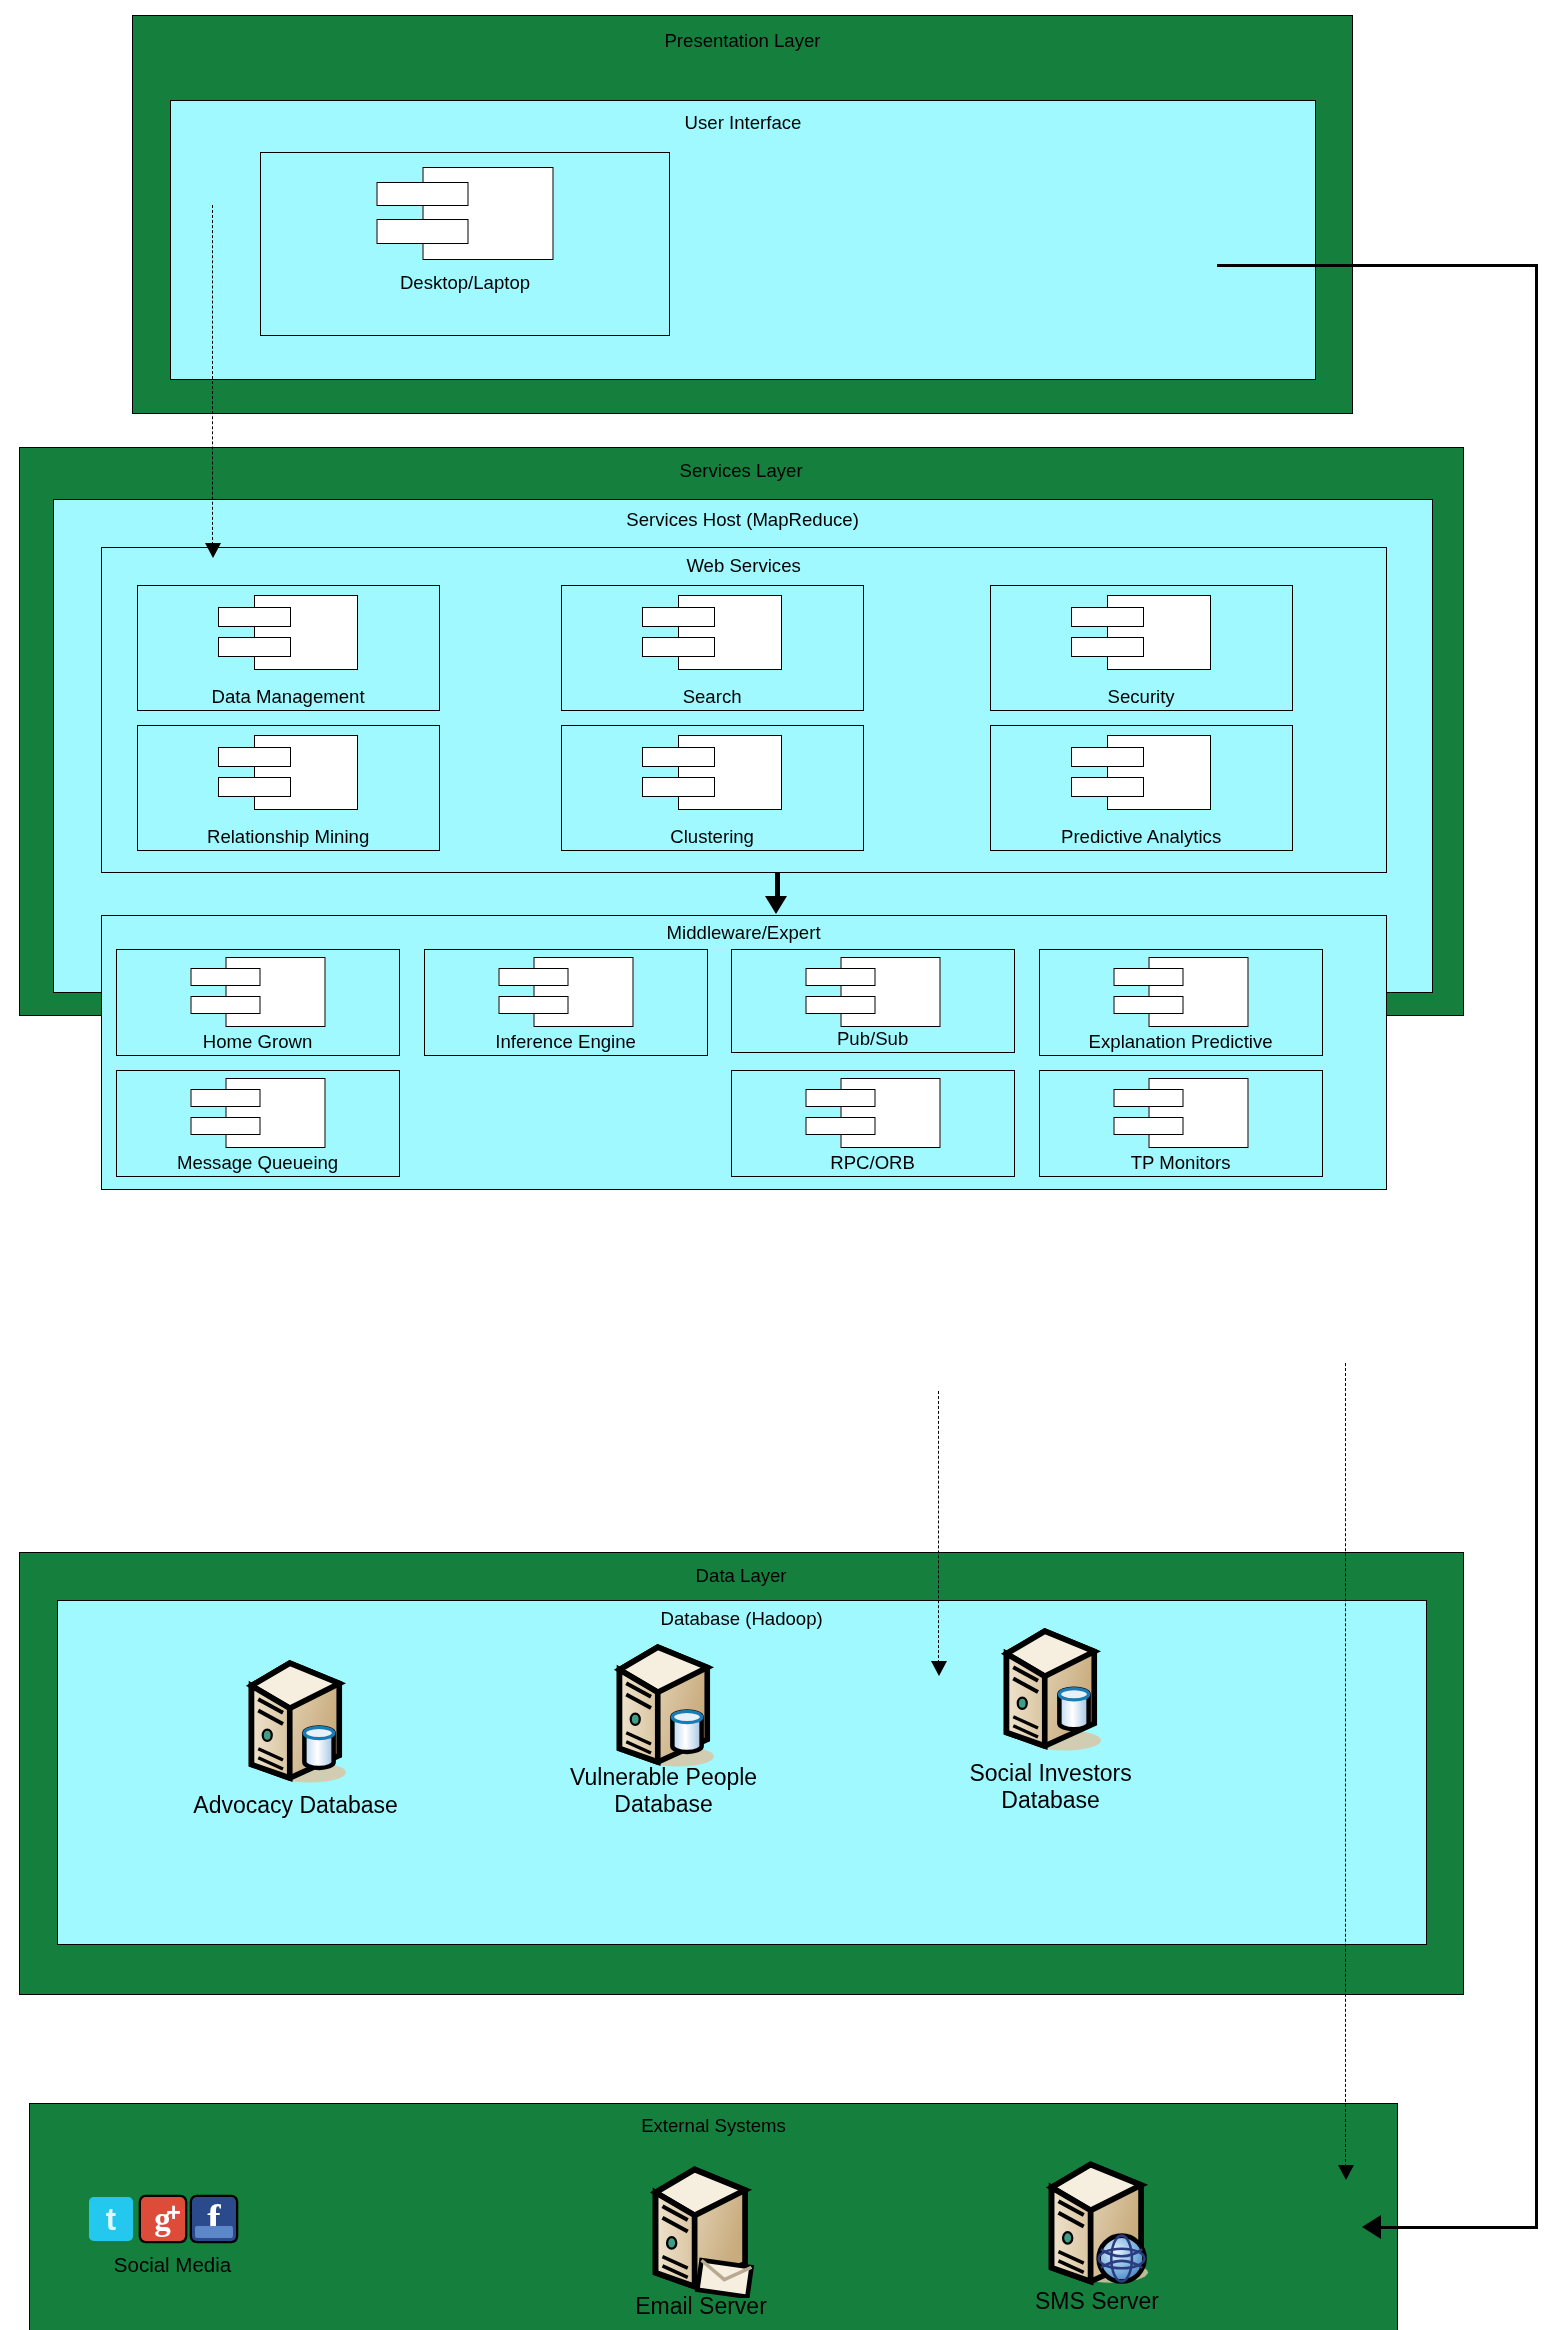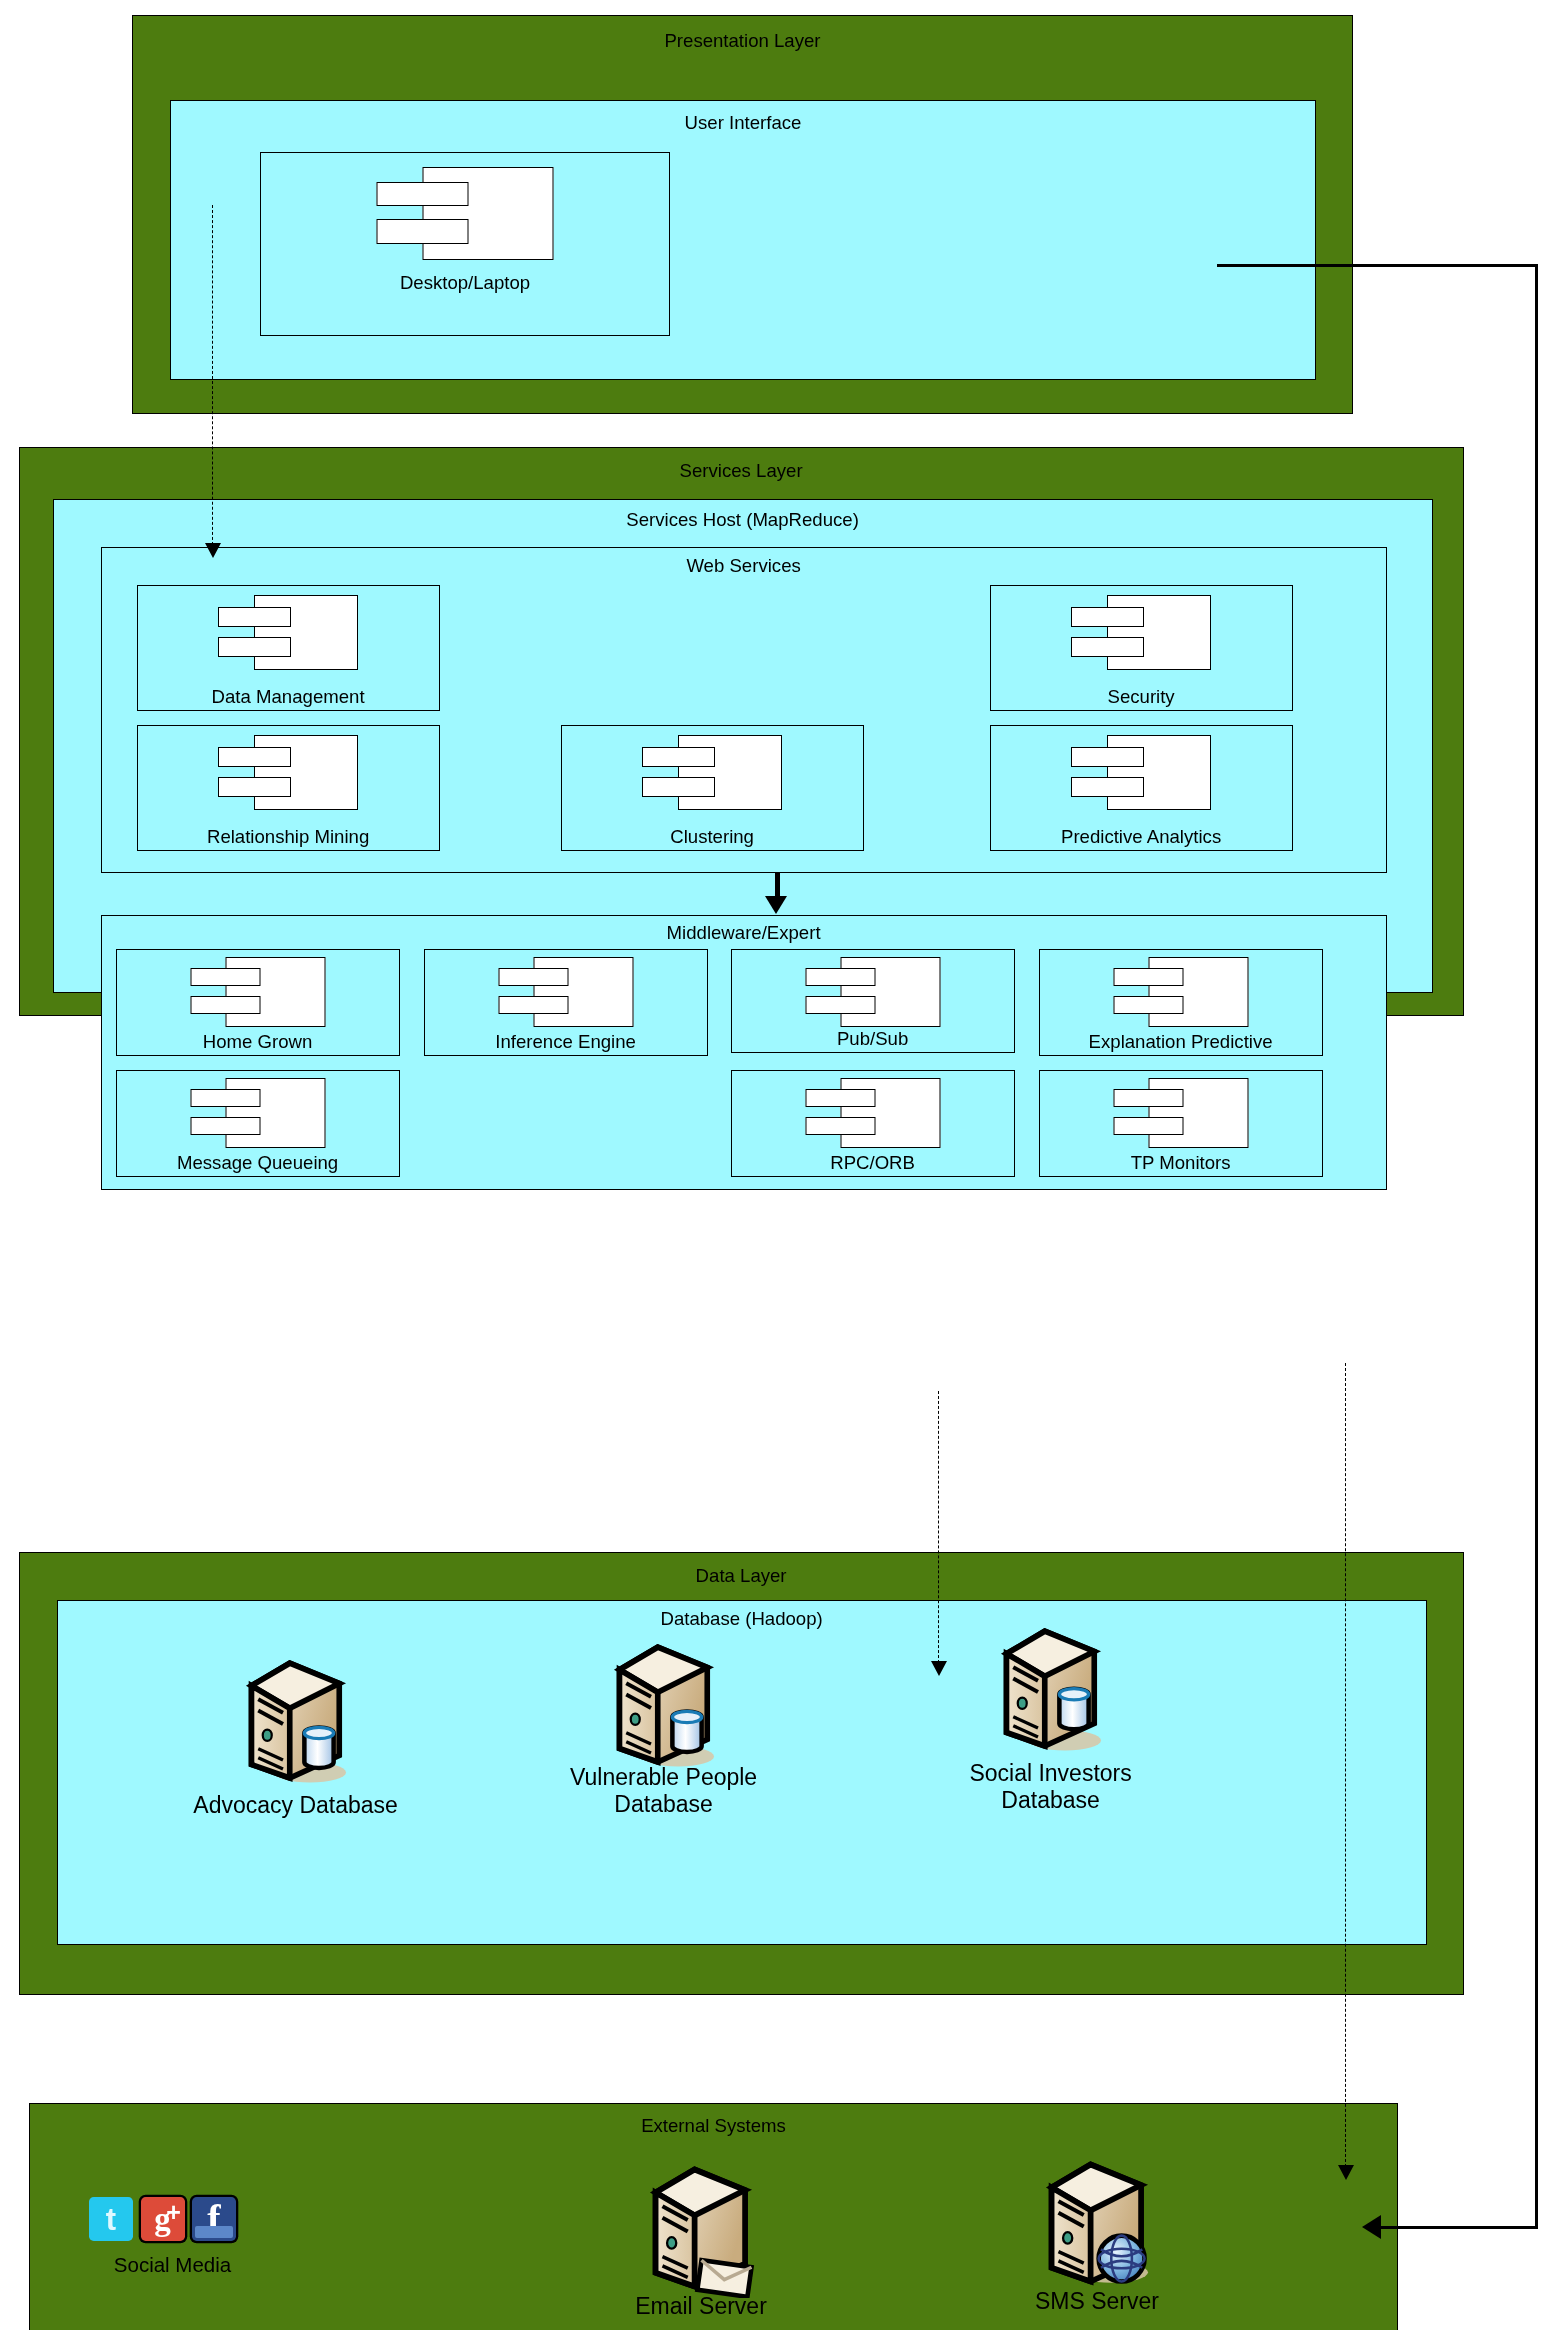--- a/index.html
+++ b/index.html
@@ -7,21 +7,21 @@
     font-family:"Liberation Sans","DejaVu Sans",sans-serif;
     color:#000;
     width:1562px;height:2379px;position:relative;overflow:hidden;
   }
   #stage{position:absolute;left:0;top:0;width:1562px;height:2379px;}
 
   
   .layer{
     position:absolute;
     border:1.9px solid #000;
-    background:#4d7c0f;
+    background:#15803d;
     box-sizing:border-box;
   }
   .panel{
     position:absolute;
     border:1.4px solid #000;
     background:#9ff9ff;
     box-sizing:border-box;
   }
   .subpanel{
     position:absolute;
@@ -162,20 +162,28 @@
 
         <div class="comp" style="left:35px;top:37px;width:303px;height:126px;">
           <div class="uml glyph" style="top:9.3px;width:140px;height:75px;">
             <div class="body"></div>
               <div class="tab t1"></div>
               <div class="tab t2"></div>
           </div>
           <div class="label">Data Management</div>
         </div>
 
+        <div class="comp" style="left:459px;top:37px;width:303px;height:126px;">
+          <div class="uml glyph" style="top:9.3px;width:140px;height:75px;">
+            <div class="body"></div>
+              <div class="tab t1"></div>
+              <div class="tab t2"></div>
+          </div>
+          <div class="label">Search</div>
+        </div>
 
         <div class="comp" style="left:888px;top:37px;width:303px;height:126px;">
           <div class="uml glyph" style="top:9.3px;width:140px;height:75px;">
             <div class="body"></div>
               <div class="tab t1"></div>
               <div class="tab t2"></div>
           </div>
           <div class="label">Security</div>
         </div>
 

